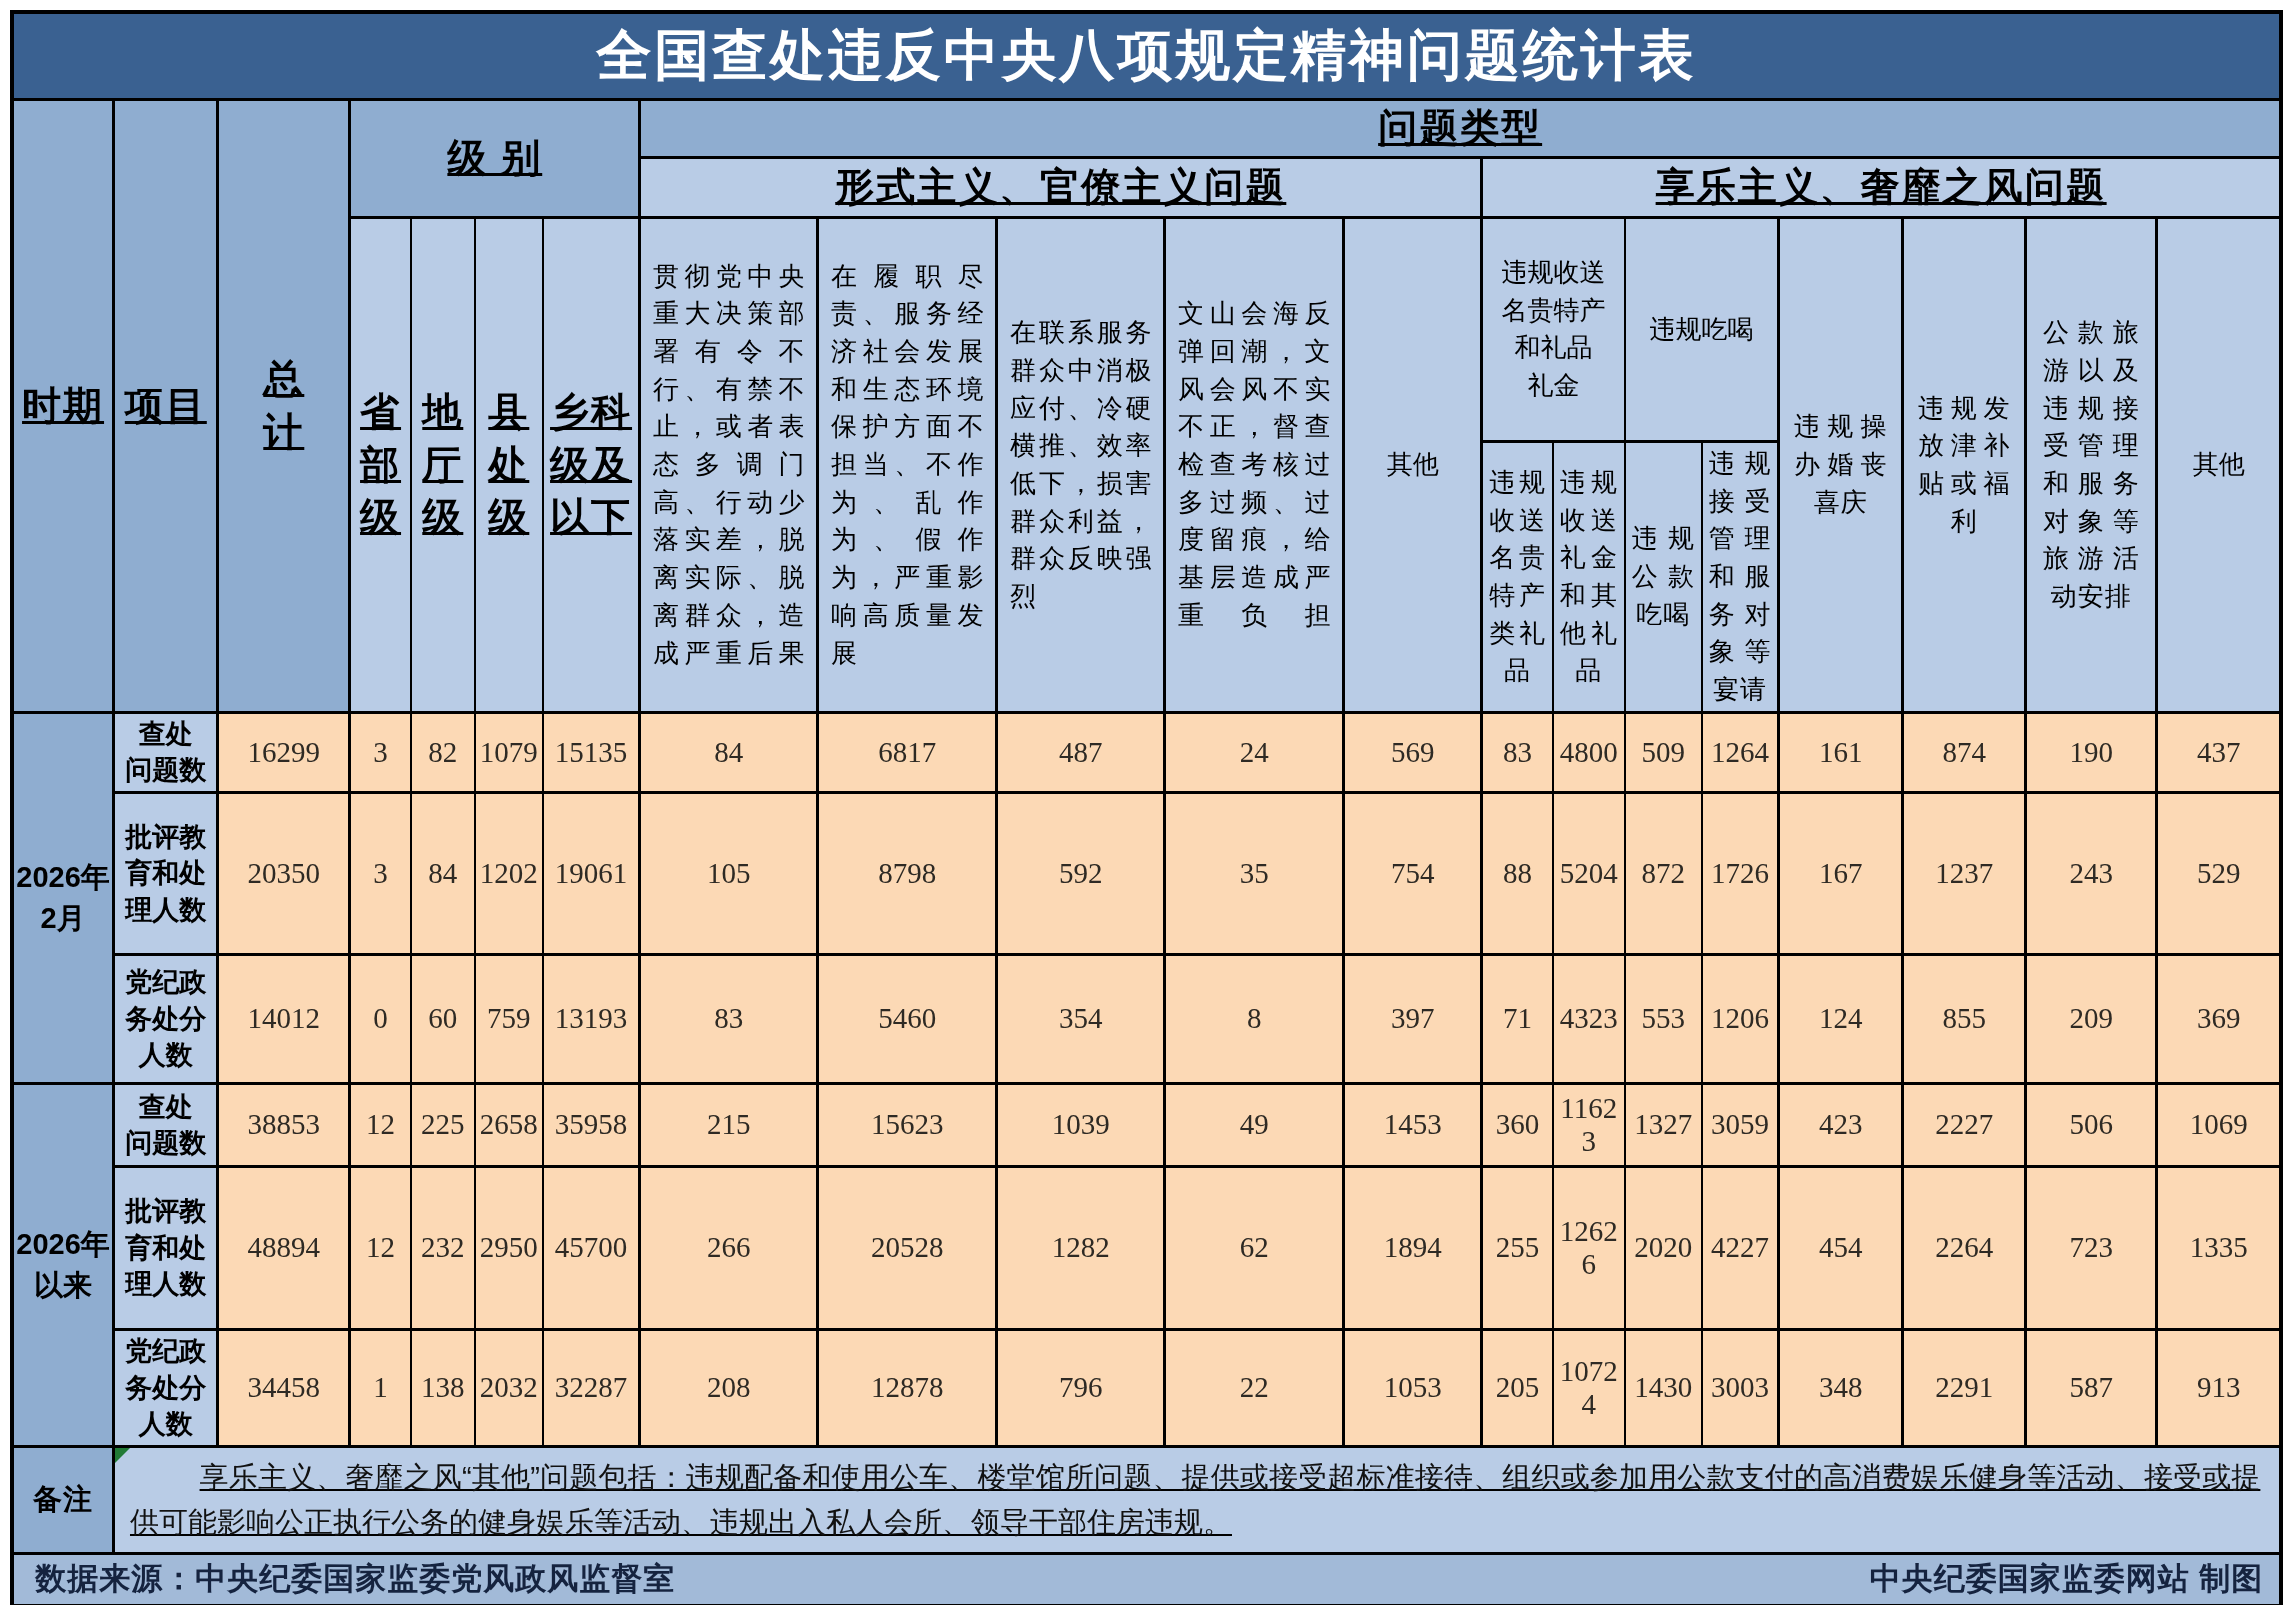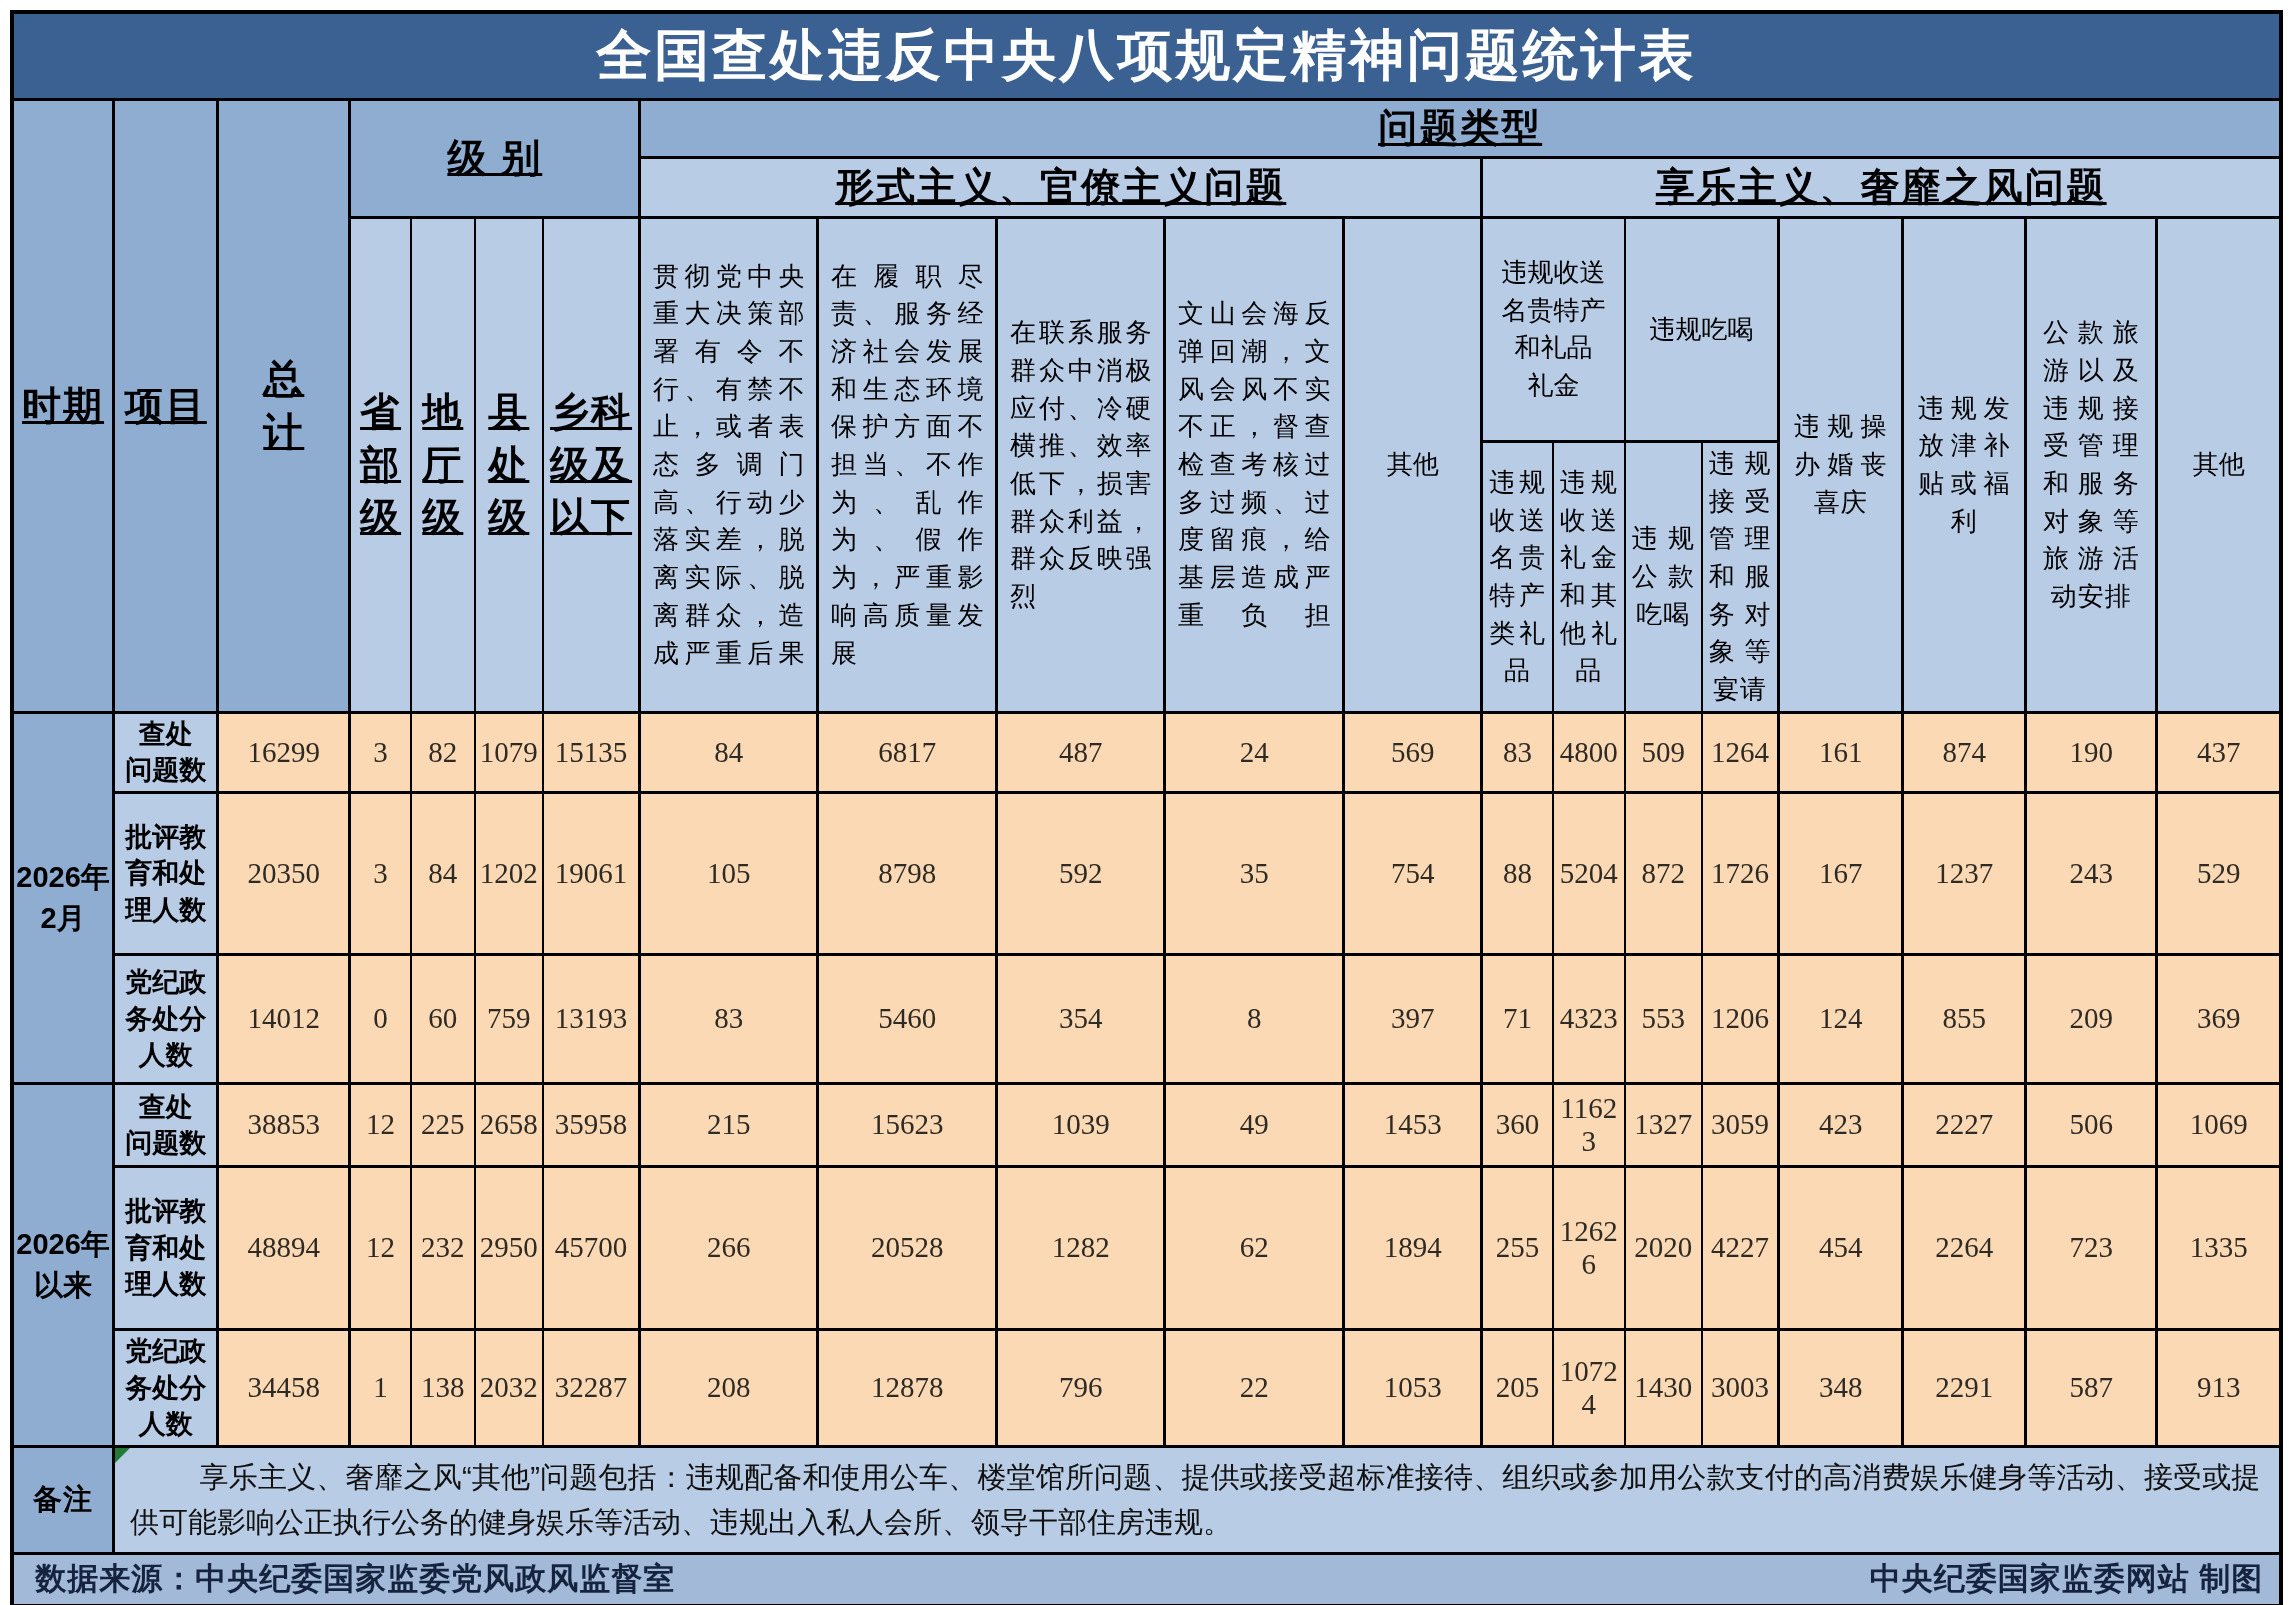--- a/index.html
+++ b/index.html
@@ -38,21 +38,21 @@
   .sub{text-align:justify;text-justify:inter-ideograph;text-align-last:center;padding:0 5.9px;letter-spacing:1px;}
   .pad-m{padding:0 13.7px;}
   .pad-l{padding:0 15.6px;}
 
   .num-cell{background:var(--data_bg);font-family:"Liberation Serif","DejaVu Serif",serif;
             font-size:29px;color:#2e2a24;}
   .row-label{background:var(--header_light);font-weight:700;font-size:27px;line-height:1.35;white-space:pre-line;}
   .period-cell{background:var(--header_medium);font-weight:700;font-size:29px;line-height:1.4;white-space:pre-line;}
 
   .note-label{font-weight:700;font-size:29px;letter-spacing:1px;}
-  .note-cell{background:var(--header_light);position:relative;text-align:left;}
+  .note-cell{background:var(--header_light);position:relative;text-align:left;text-decoration:underline;}
   .note-text{font-size:29px;line-height:1.55;text-indent:2.4em;padding:5.9px 17.6px 5.9px 13.7px;color:#111;
              text-align:justify;word-break:break-all;}
   .green-tri{position:absolute;top:0;left:0;width:0;height:0;
              border-top:15.6px solid var(--marker_green);border-right:15.6px solid transparent;}
 
   .footer-cell{background:var(--footer_bg);padding:0;}
   .footer-flex{display:flex;justify-content:space-between;align-items:flex-end;padding:3.9px 15.6px 3.9px 21.5px;}
   .footer-flex span{font-weight:700;font-size:31px;color:#15233f;letter-spacing:1px;}
 </style>
 </head>

